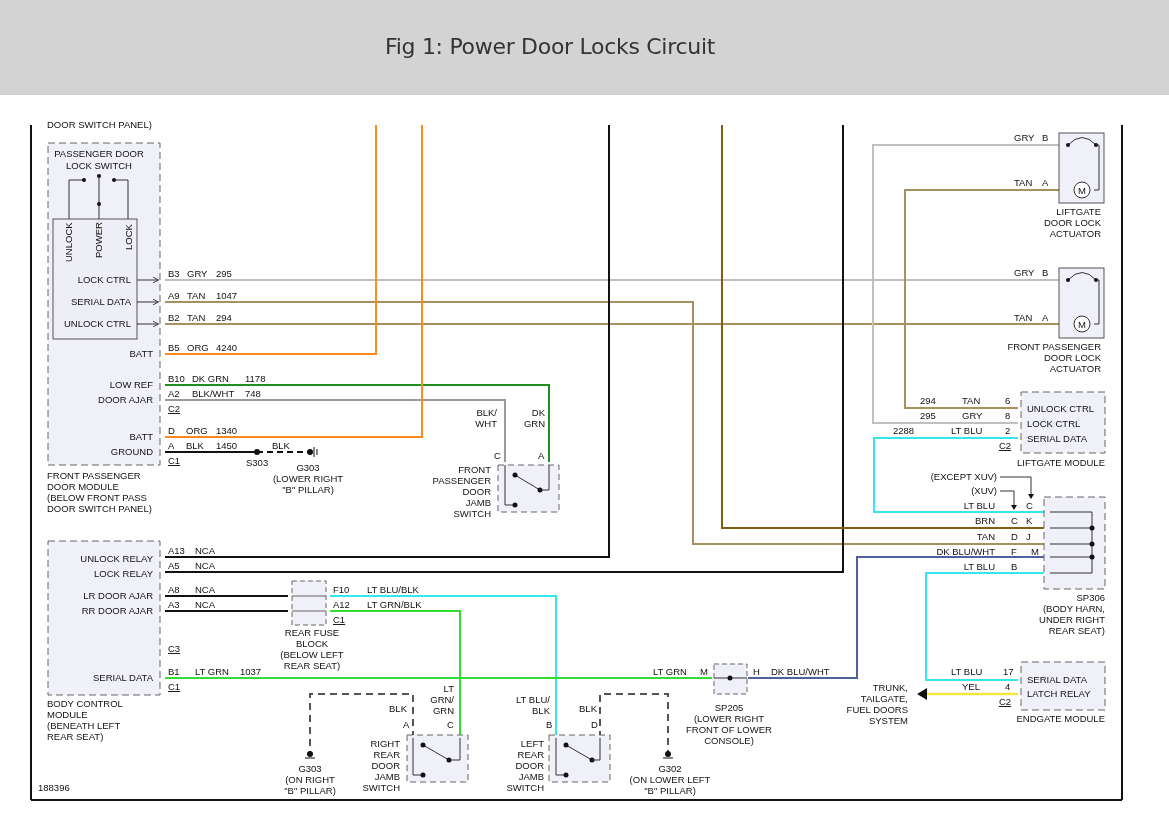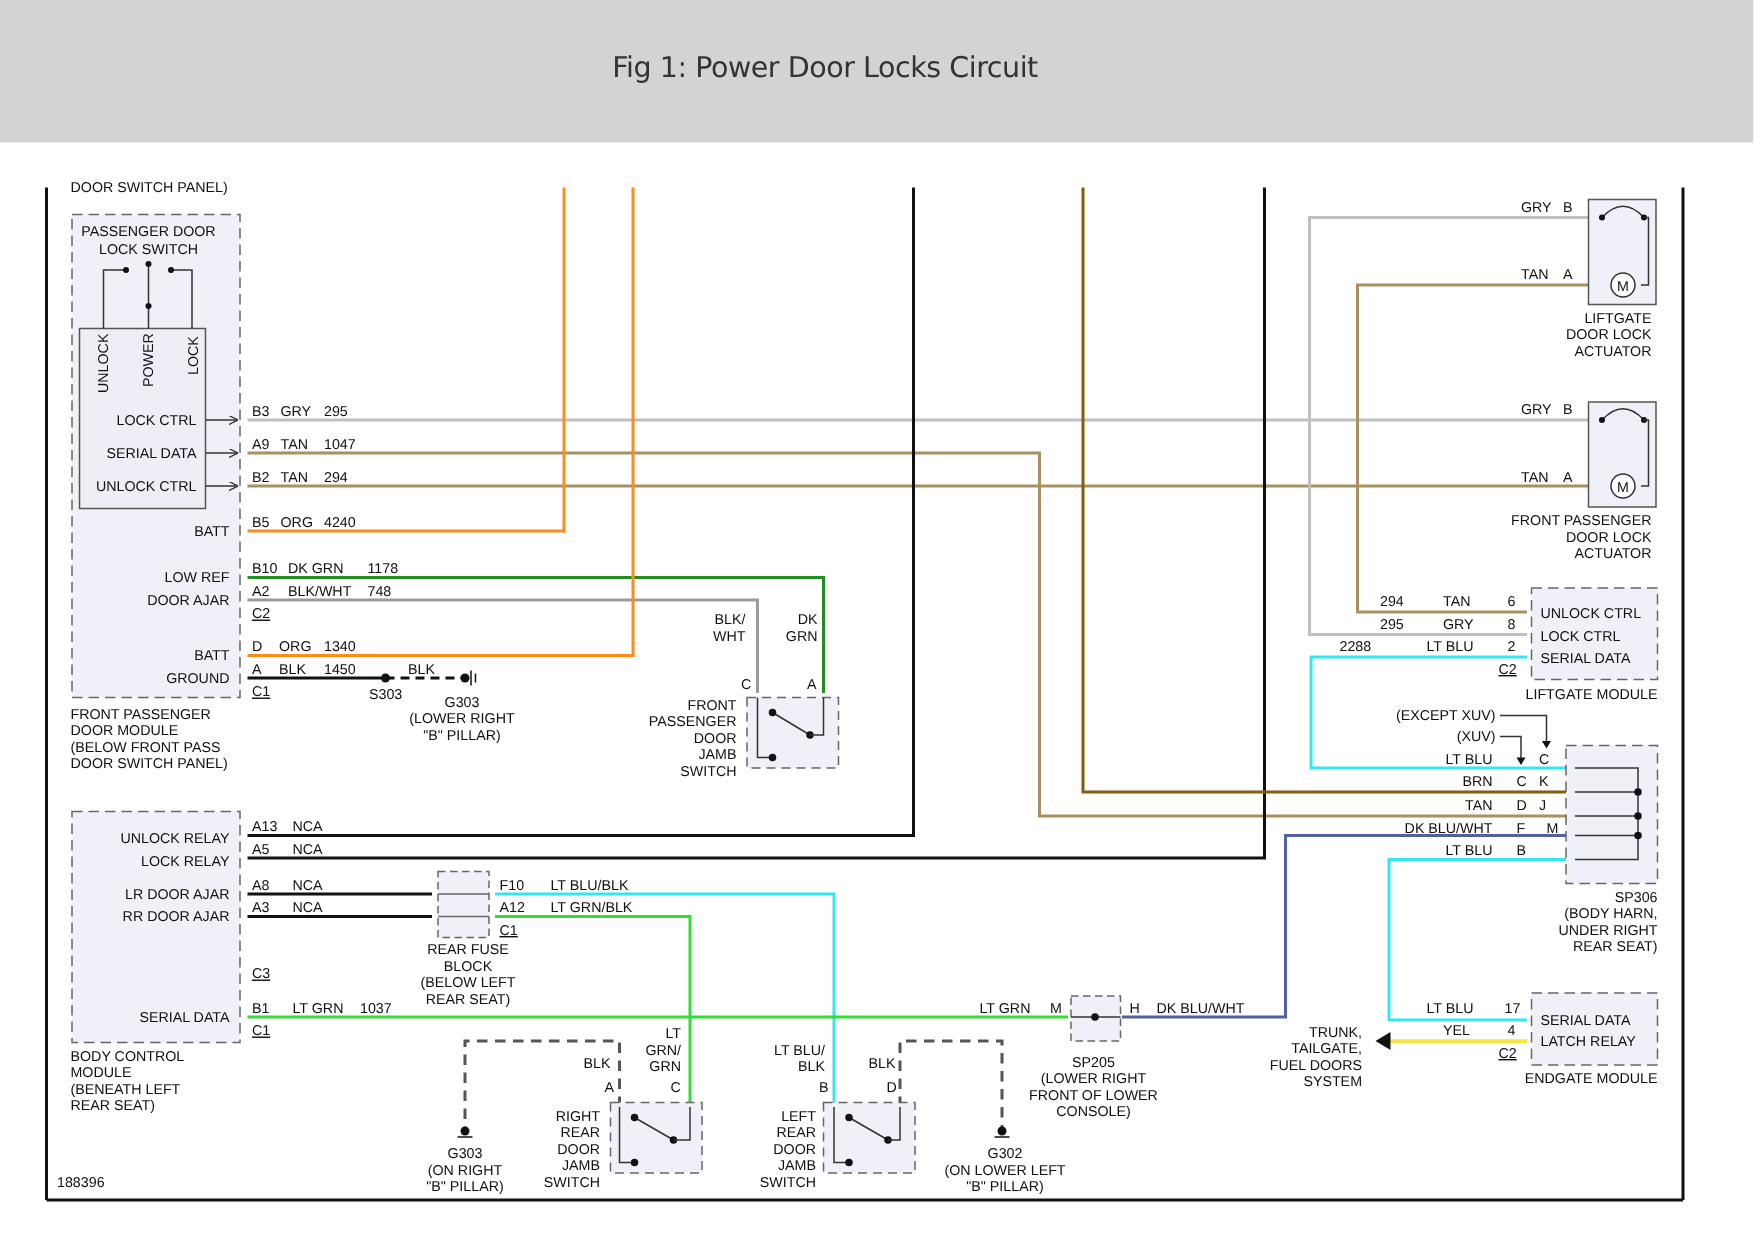--- a/index.html
+++ b/index.html
@@ -1,18 +1,18 @@
 <!DOCTYPE html>
 <html><head>
 <meta charset="utf-8">
 <style>
   html, body { margin:0; padding:0; background:#ffffff; }
   body { width:1169px; height:834px; position:relative; overflow:hidden; font-family:"Liberation Sans", sans-serif; }
   .header { position:absolute; left:0; top:0; width:1169px; height:95px; background:#d3d3d3; }
-  .header-title { position:absolute; left:0; top:34px; width:1100px; text-align:center; font-family:"DejaVu Sans", sans-serif; font-size:19px; color:#333; letter-spacing:-0.3px; }
+  .header-title { position:absolute; left:0; top:34px; width:1100px; text-align:center; font-family:"DejaVu Sans", sans-serif; font-size:22px; color:#333; letter-spacing:-0.3px; }
   svg { position:absolute; left:0; top:0; }
   svg text { font-family:"Liberation Sans", sans-serif; font-size:9.5px; fill:#111; }
 </style>
 </head>
 <body>
 
 <div class="header">
   <div class="header-title">Fig 1: Power Door Locks Circuit</div>
 </div>
 

